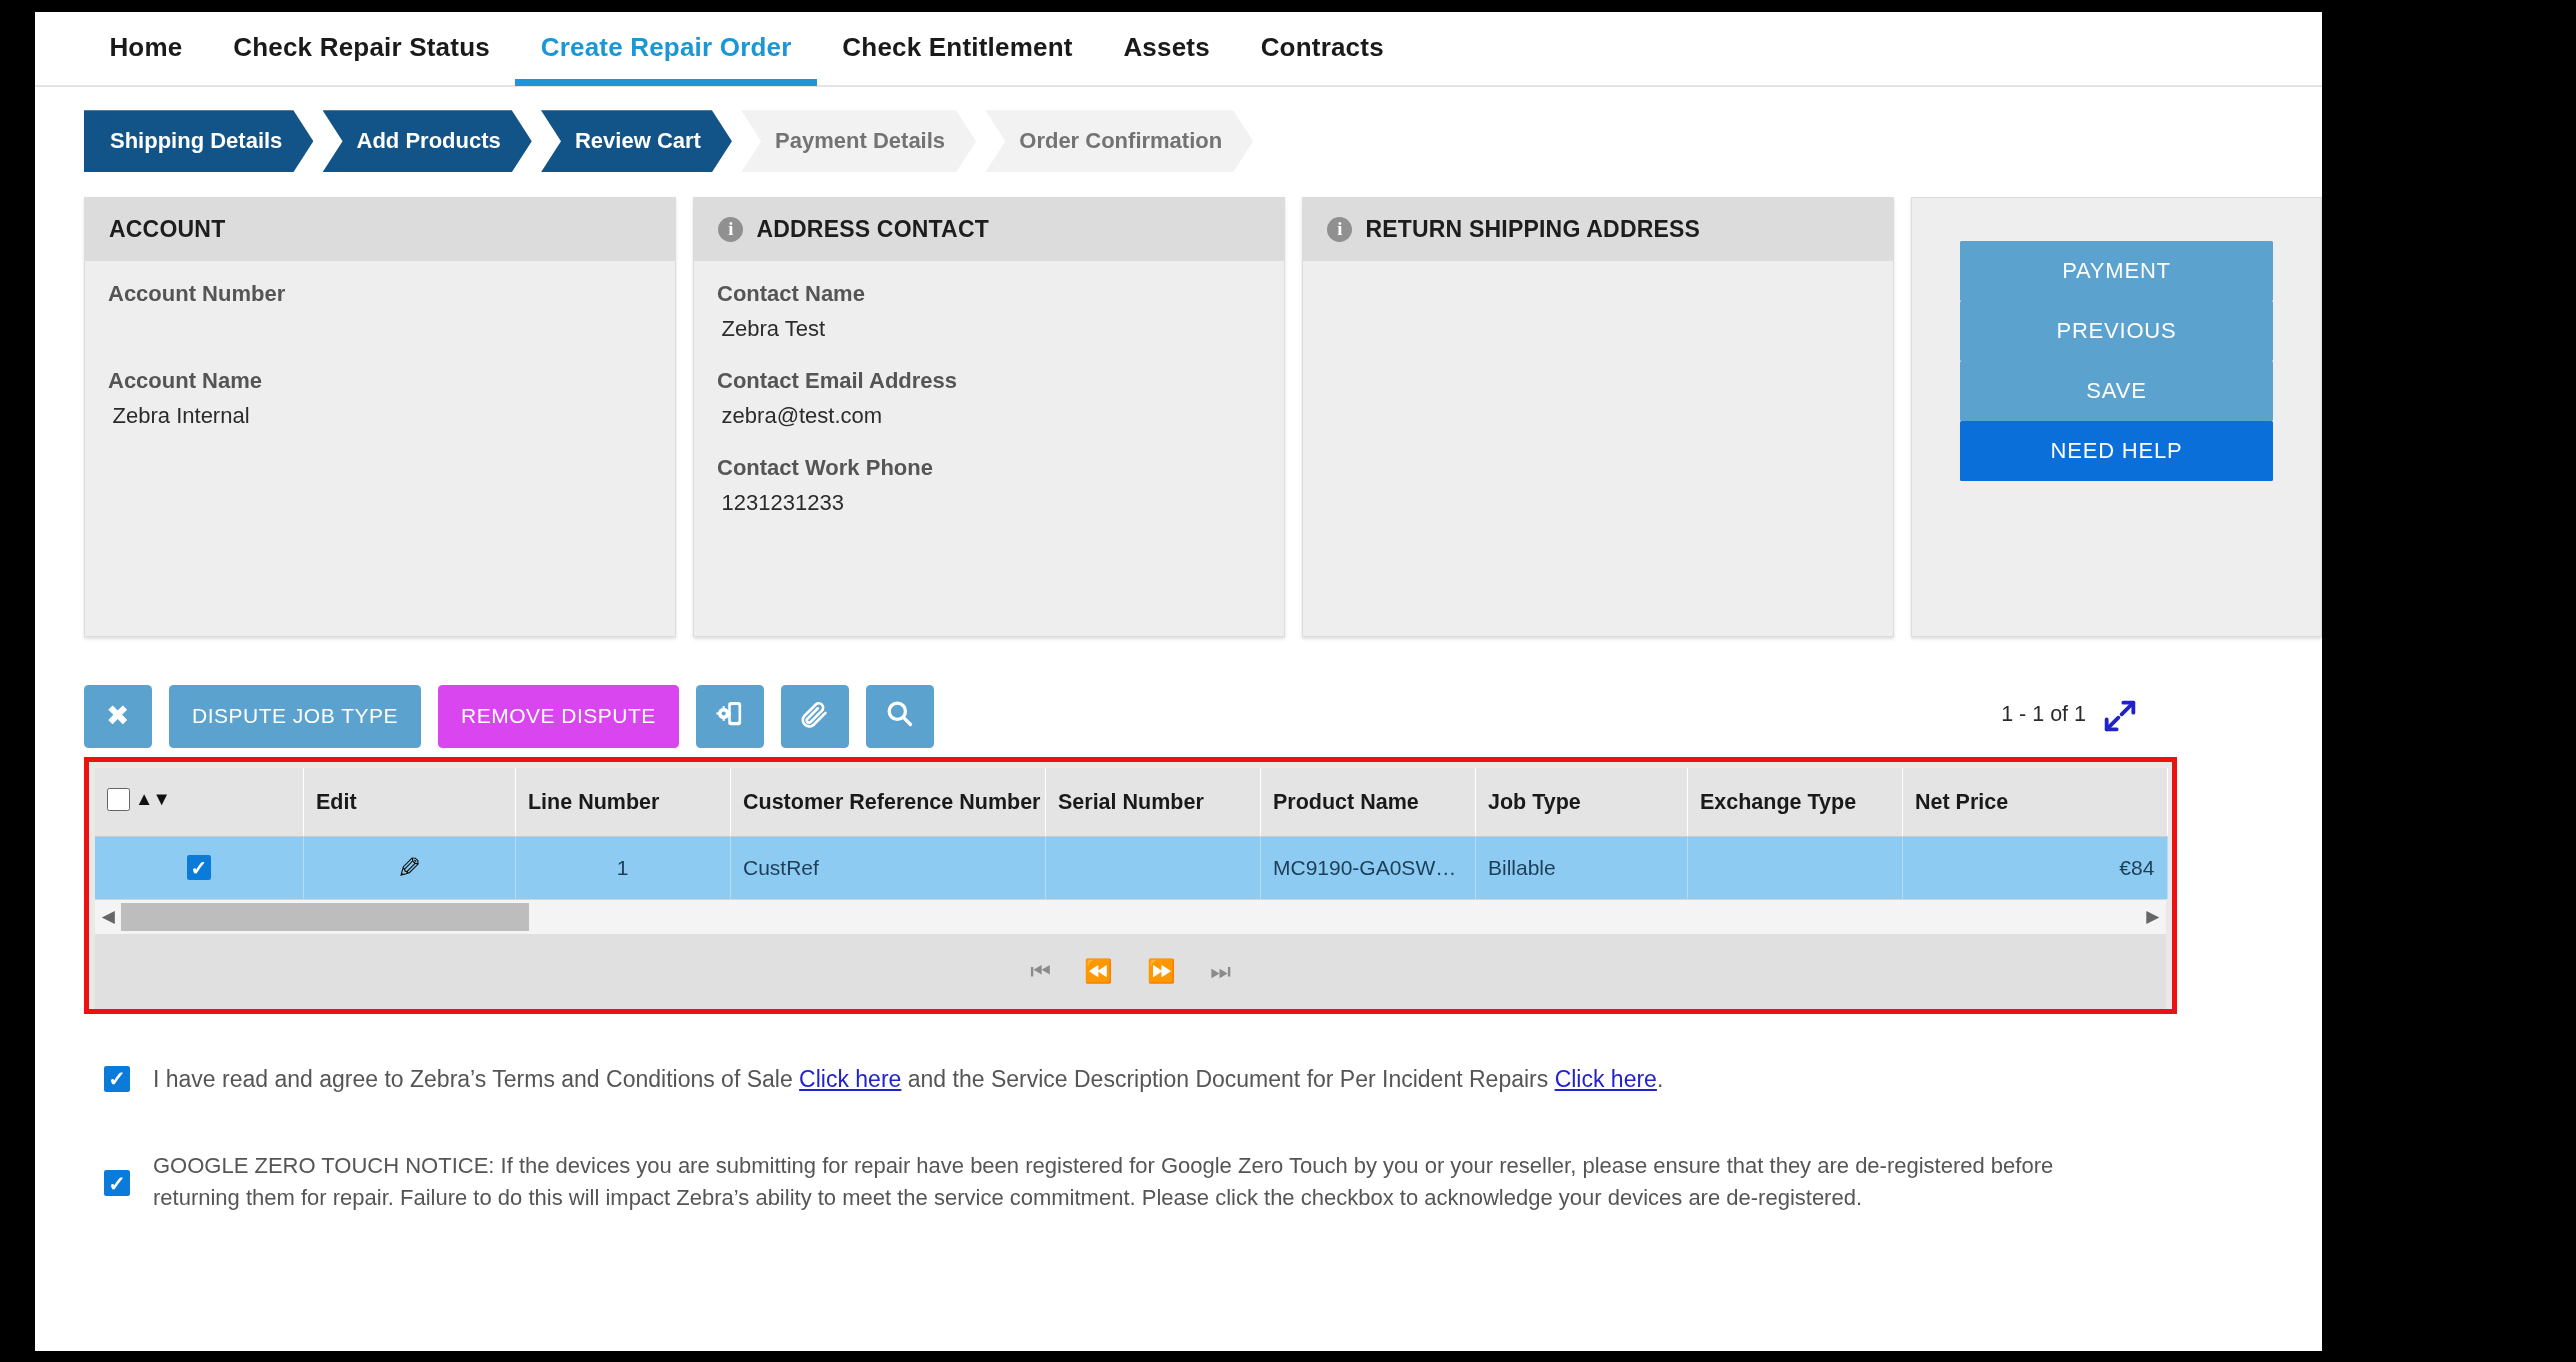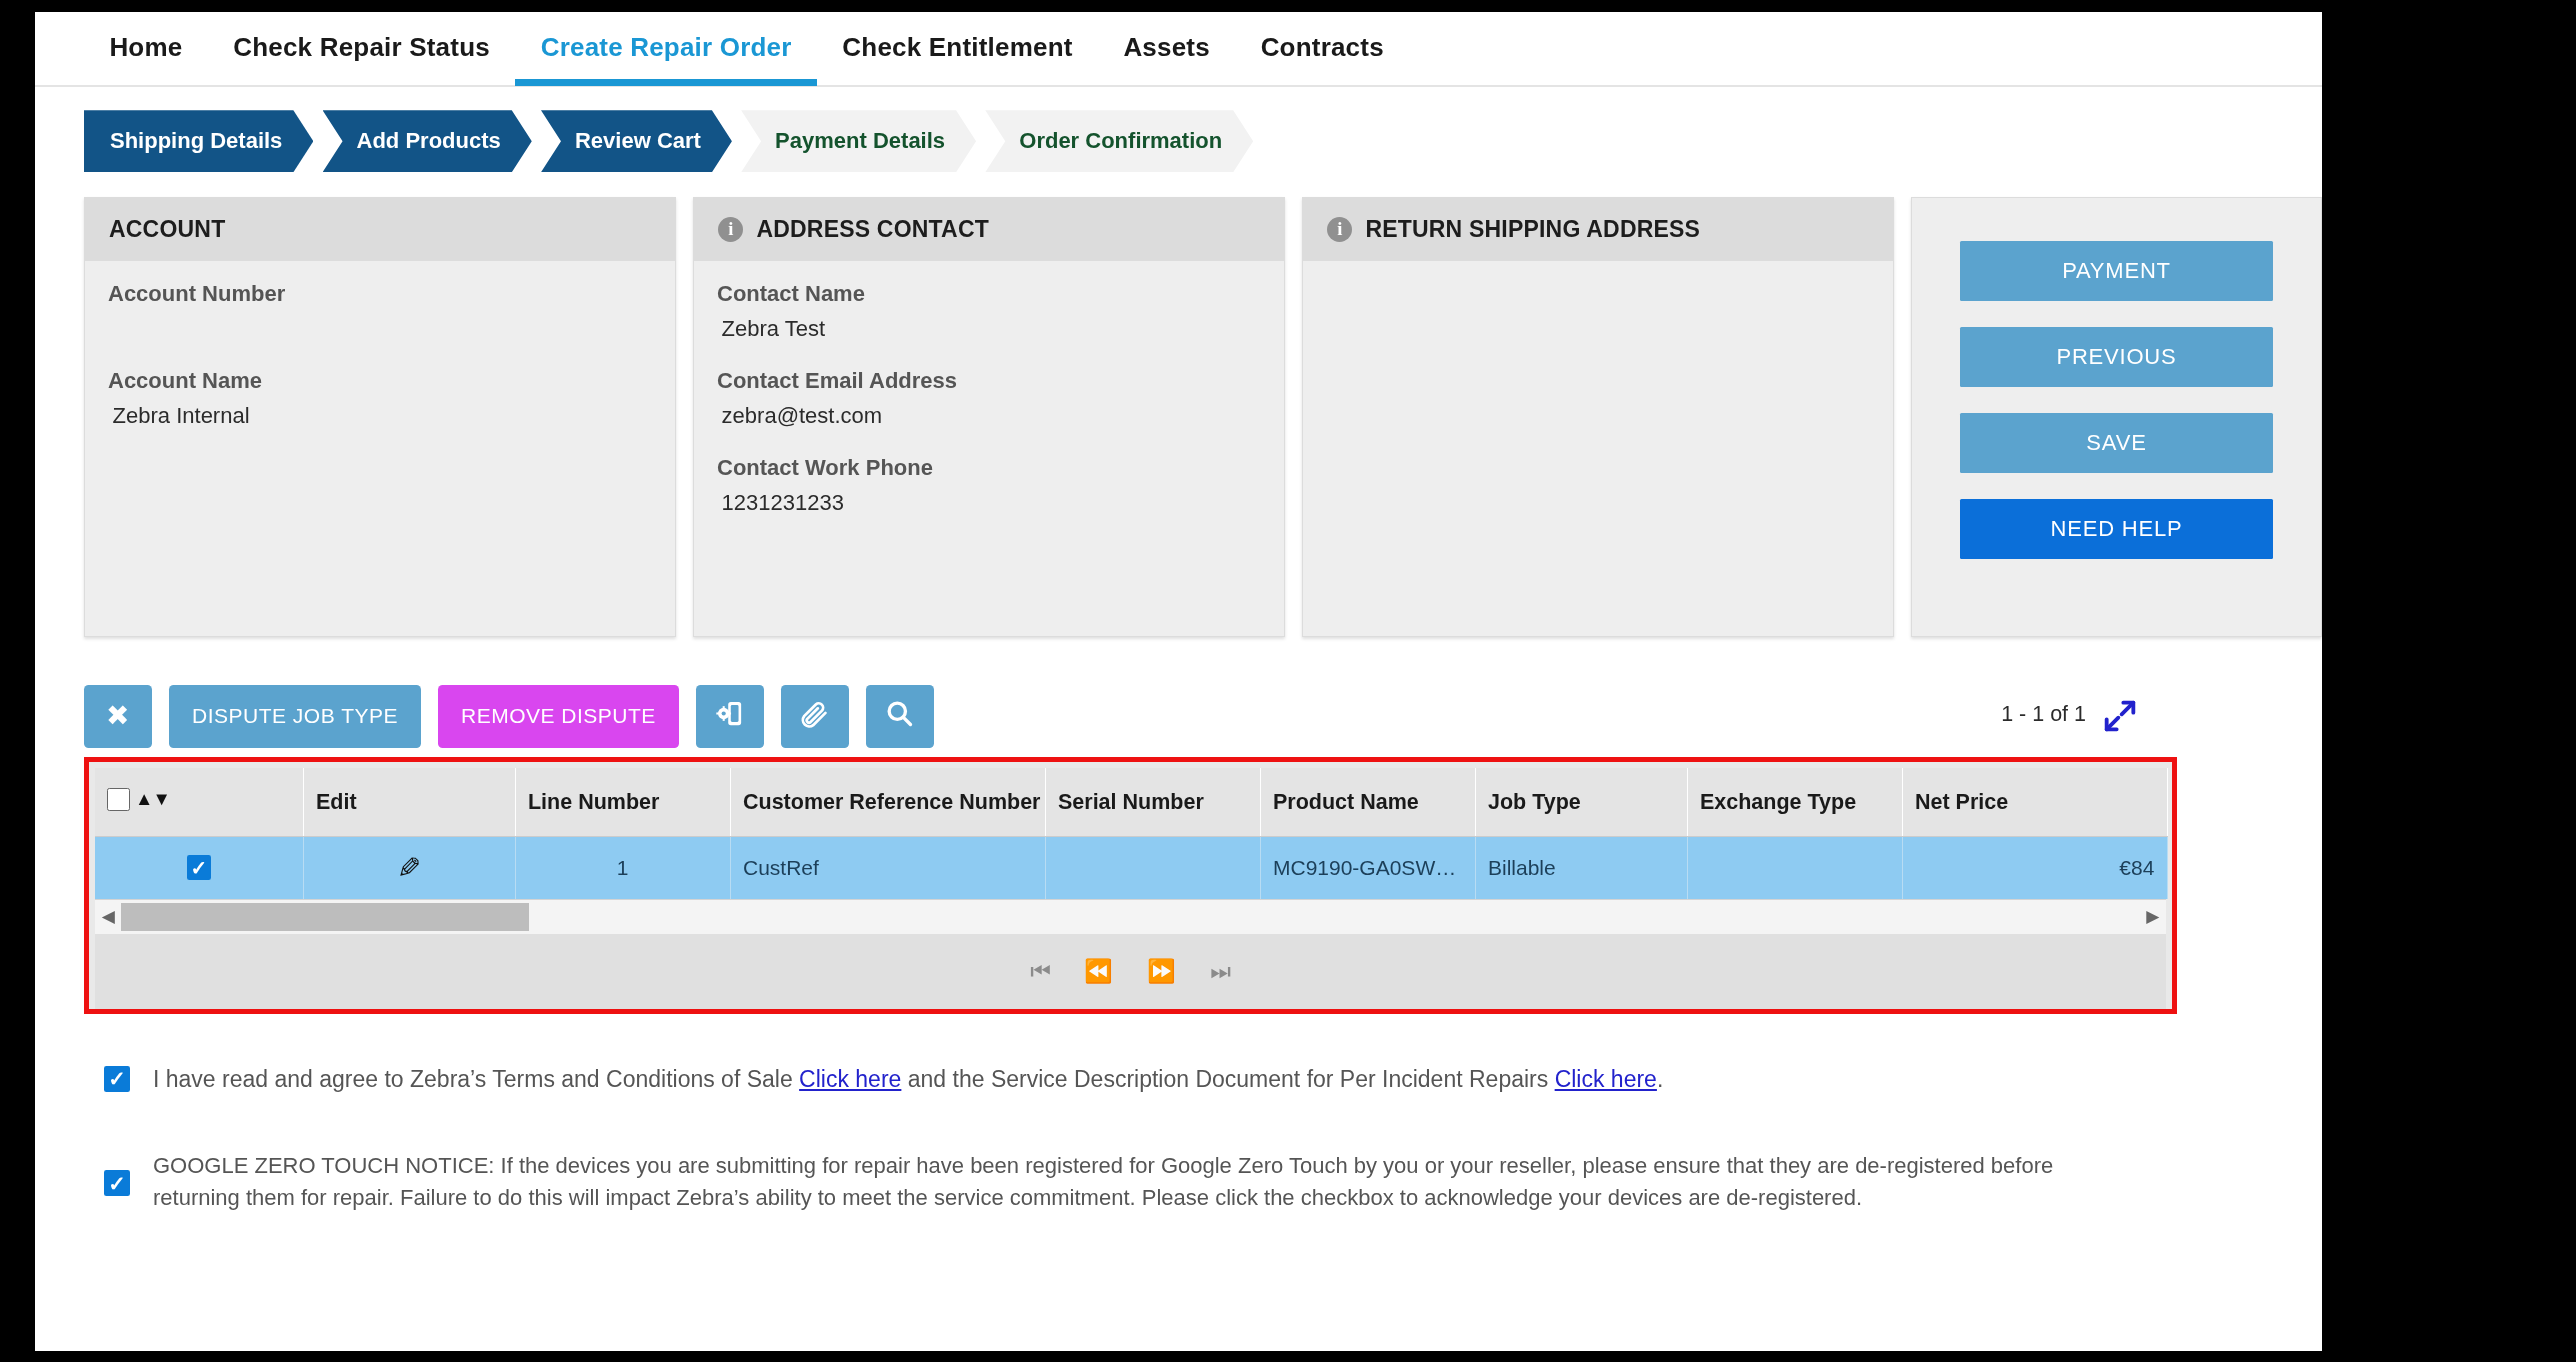--- a/index.html
+++ b/index.html
@@ -71,21 +71,21 @@
     cursor: pointer;
     white-space: nowrap;
     clip-path: polygon(0 0, calc(100% - 20px) 0, 100% 50%, calc(100% - 20px) 100%, 0 100%, 20px 50%);
   }
   .step:first-child {
     clip-path: polygon(0 0, calc(100% - 20px) 0, 100% 50%, calc(100% - 20px) 100%, 0 100%);
     padding-left: 26px;
   }
   .step.inactive {
     background: #f2f2f2;
-    color: #14532d;
+    color: #737373;
   }
 
   
   .cards {
     margin: 24.6px 0 0 49px;
     display: flex;
     align-items: flex-start;
     gap: 17px;
   }
   .card {
@@ -140,21 +140,20 @@
   
   .actions {
     width: 446px;
     background: #eeeeee;
     border: 0.8px solid #dcdcdc;
     box-shadow: 0 1.5px 3.1px rgba(0,0,0,.13);
     height: 440px;
     padding: 43px 48px;
     display: flex;
     flex-direction: column;
-    gap: 26px;
   }
   .abtn {
     height: 60px;
     border: none;
     background: #5ba3ce;
     color: #ffffff;
     font-size: 22px;
     font-family: "Liberation Sans", sans-serif;
     letter-spacing: 0.8px;
     cursor: pointer;

